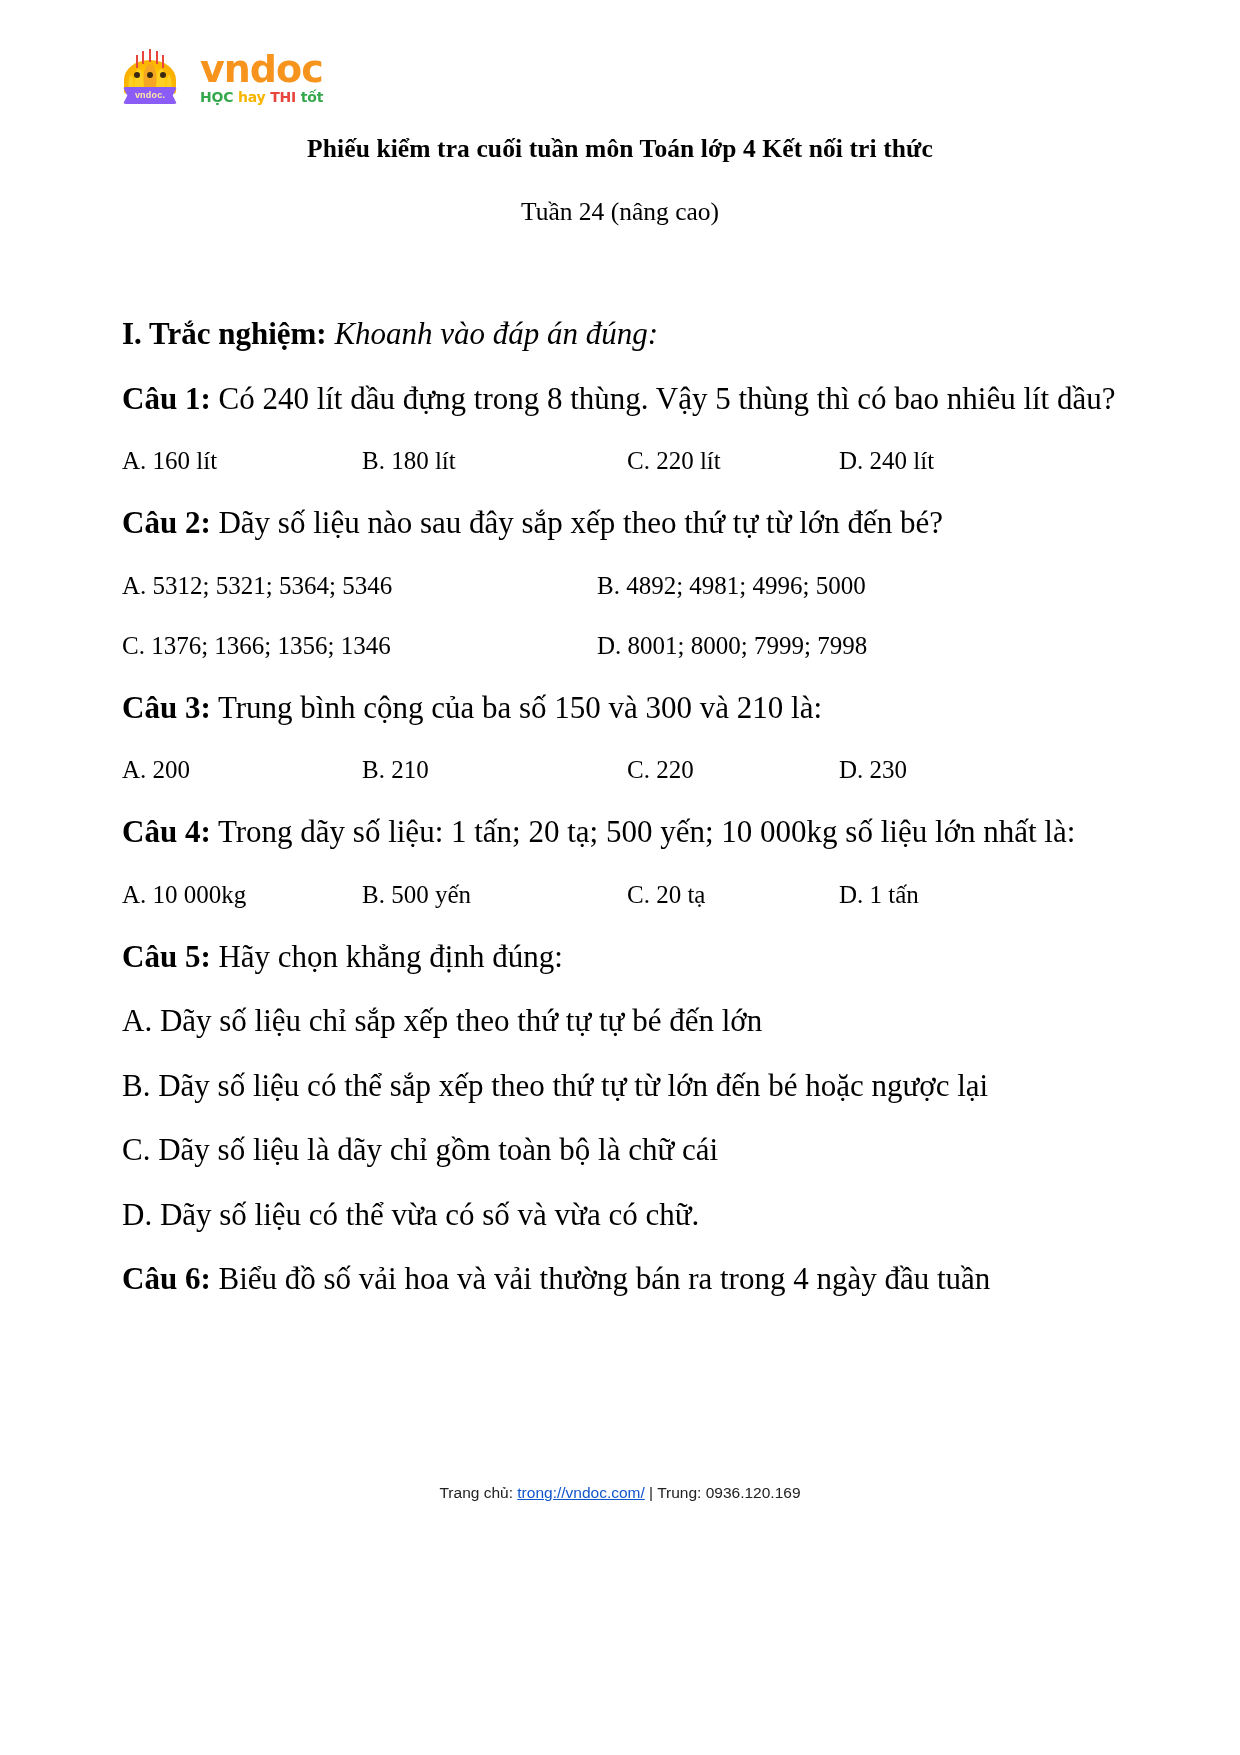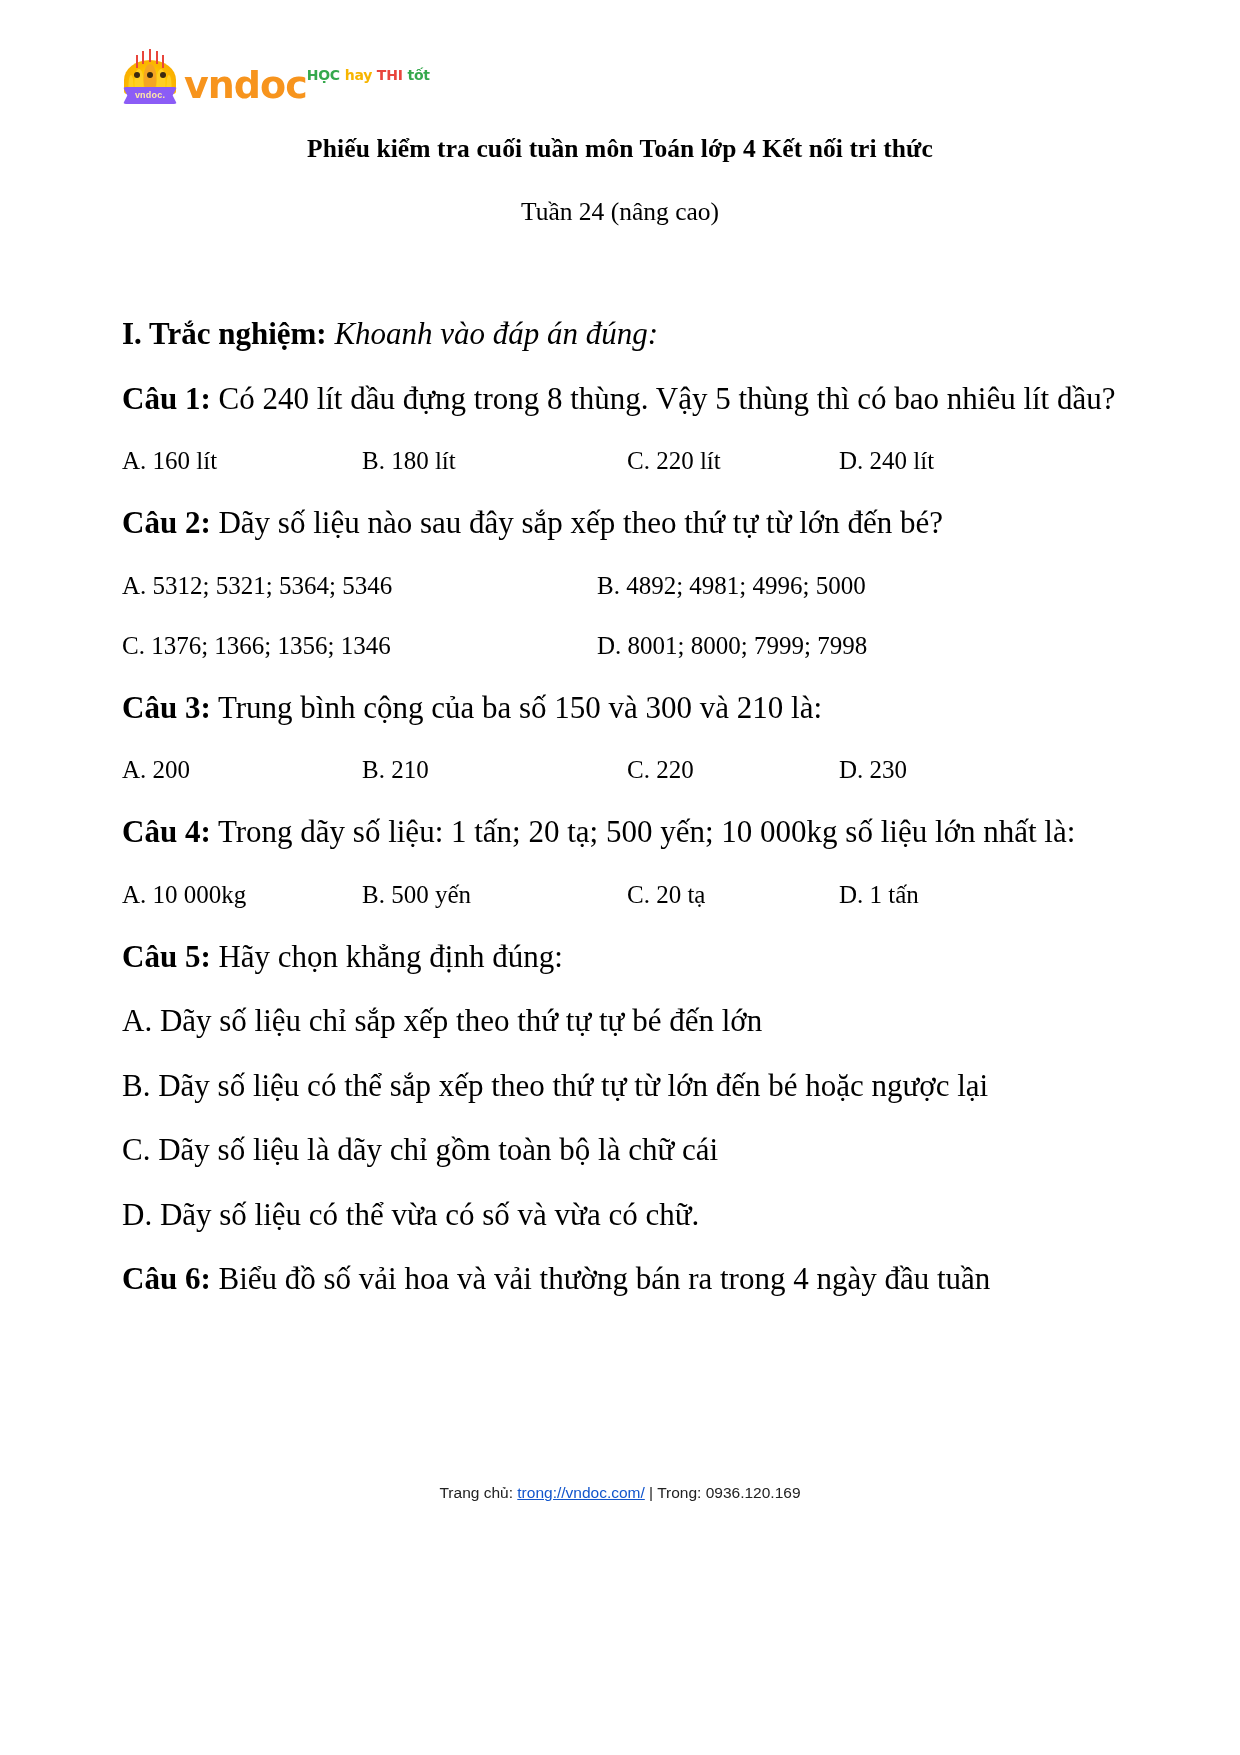--- a/index.html
+++ b/index.html
@@ -101,22 +101,23 @@
     text-align: center;
     color: #ffe9a8;
     font-family: "Liberation Sans", sans-serif;
     font-weight: bold;
     font-size: 9px;
     line-height: 17px;
     letter-spacing: .2px;
   }
   .logo-text {
     display: flex;
-    flex-direction: row;
+    flex-direction: column;
     line-height: 1;
+    margin-left: 16px;
   }
   .logo-word {
     font-family: "DejaVu Sans", sans-serif;
     font-weight: bold;
     font-size: 38px;
     letter-spacing: -1px;
     color: #f5a623;
     line-height: 38px;
   }
   .logo-word .c-orange { color: #f7941d; }
@@ -295,16 +296,16 @@
     <div class="blk">D. Dãy số liệu có thể vừa có số và vừa có chữ.</div>
 
     <div class="blk">
       <b>Câu 6:</b>
       <span>Biểu đồ số vải hoa và vải thường bán ra trong 4 ngày đầu tuần</span>
     </div>
 
   </div>
 
   <div class="footer">
-    <span>Trang chủ: </span><a href="#">trong://vndoc.com/</a><span> | Trong: 0936.120.169</span>
+    <span>Trang chủ: </span><a href="#">trong://vndoc.com/</a><span> | Trung: 0936.120.169</span>
   </div>
 
 </div>
 
 </body></html>

